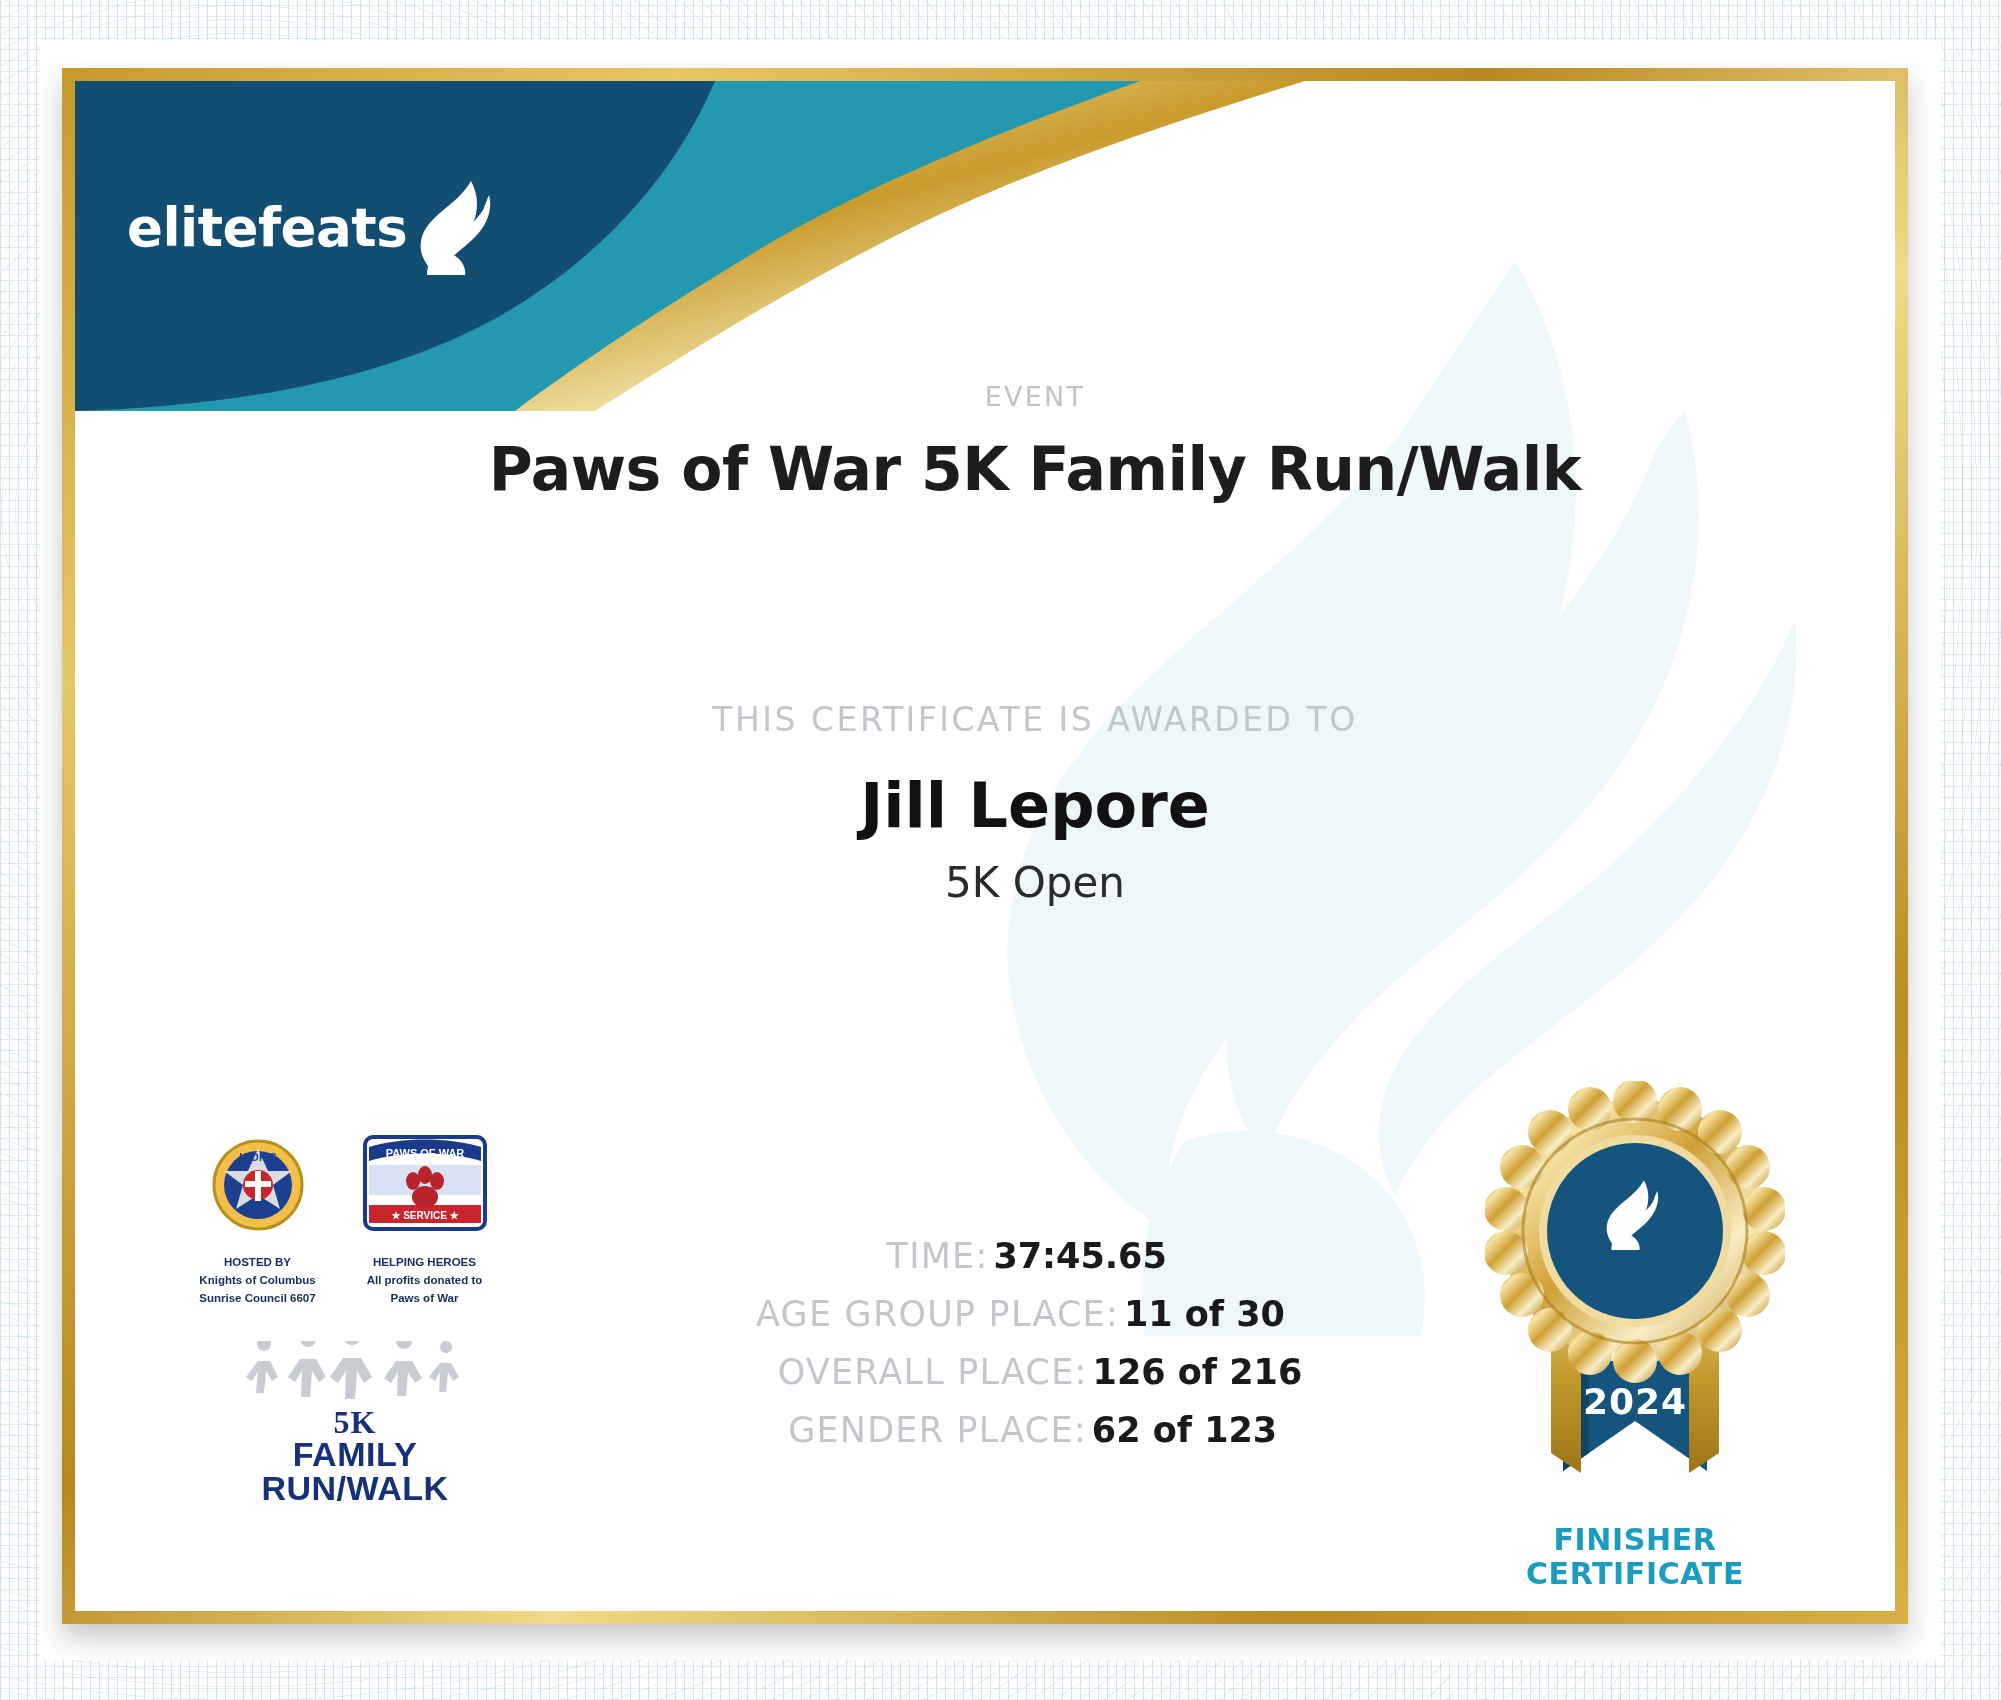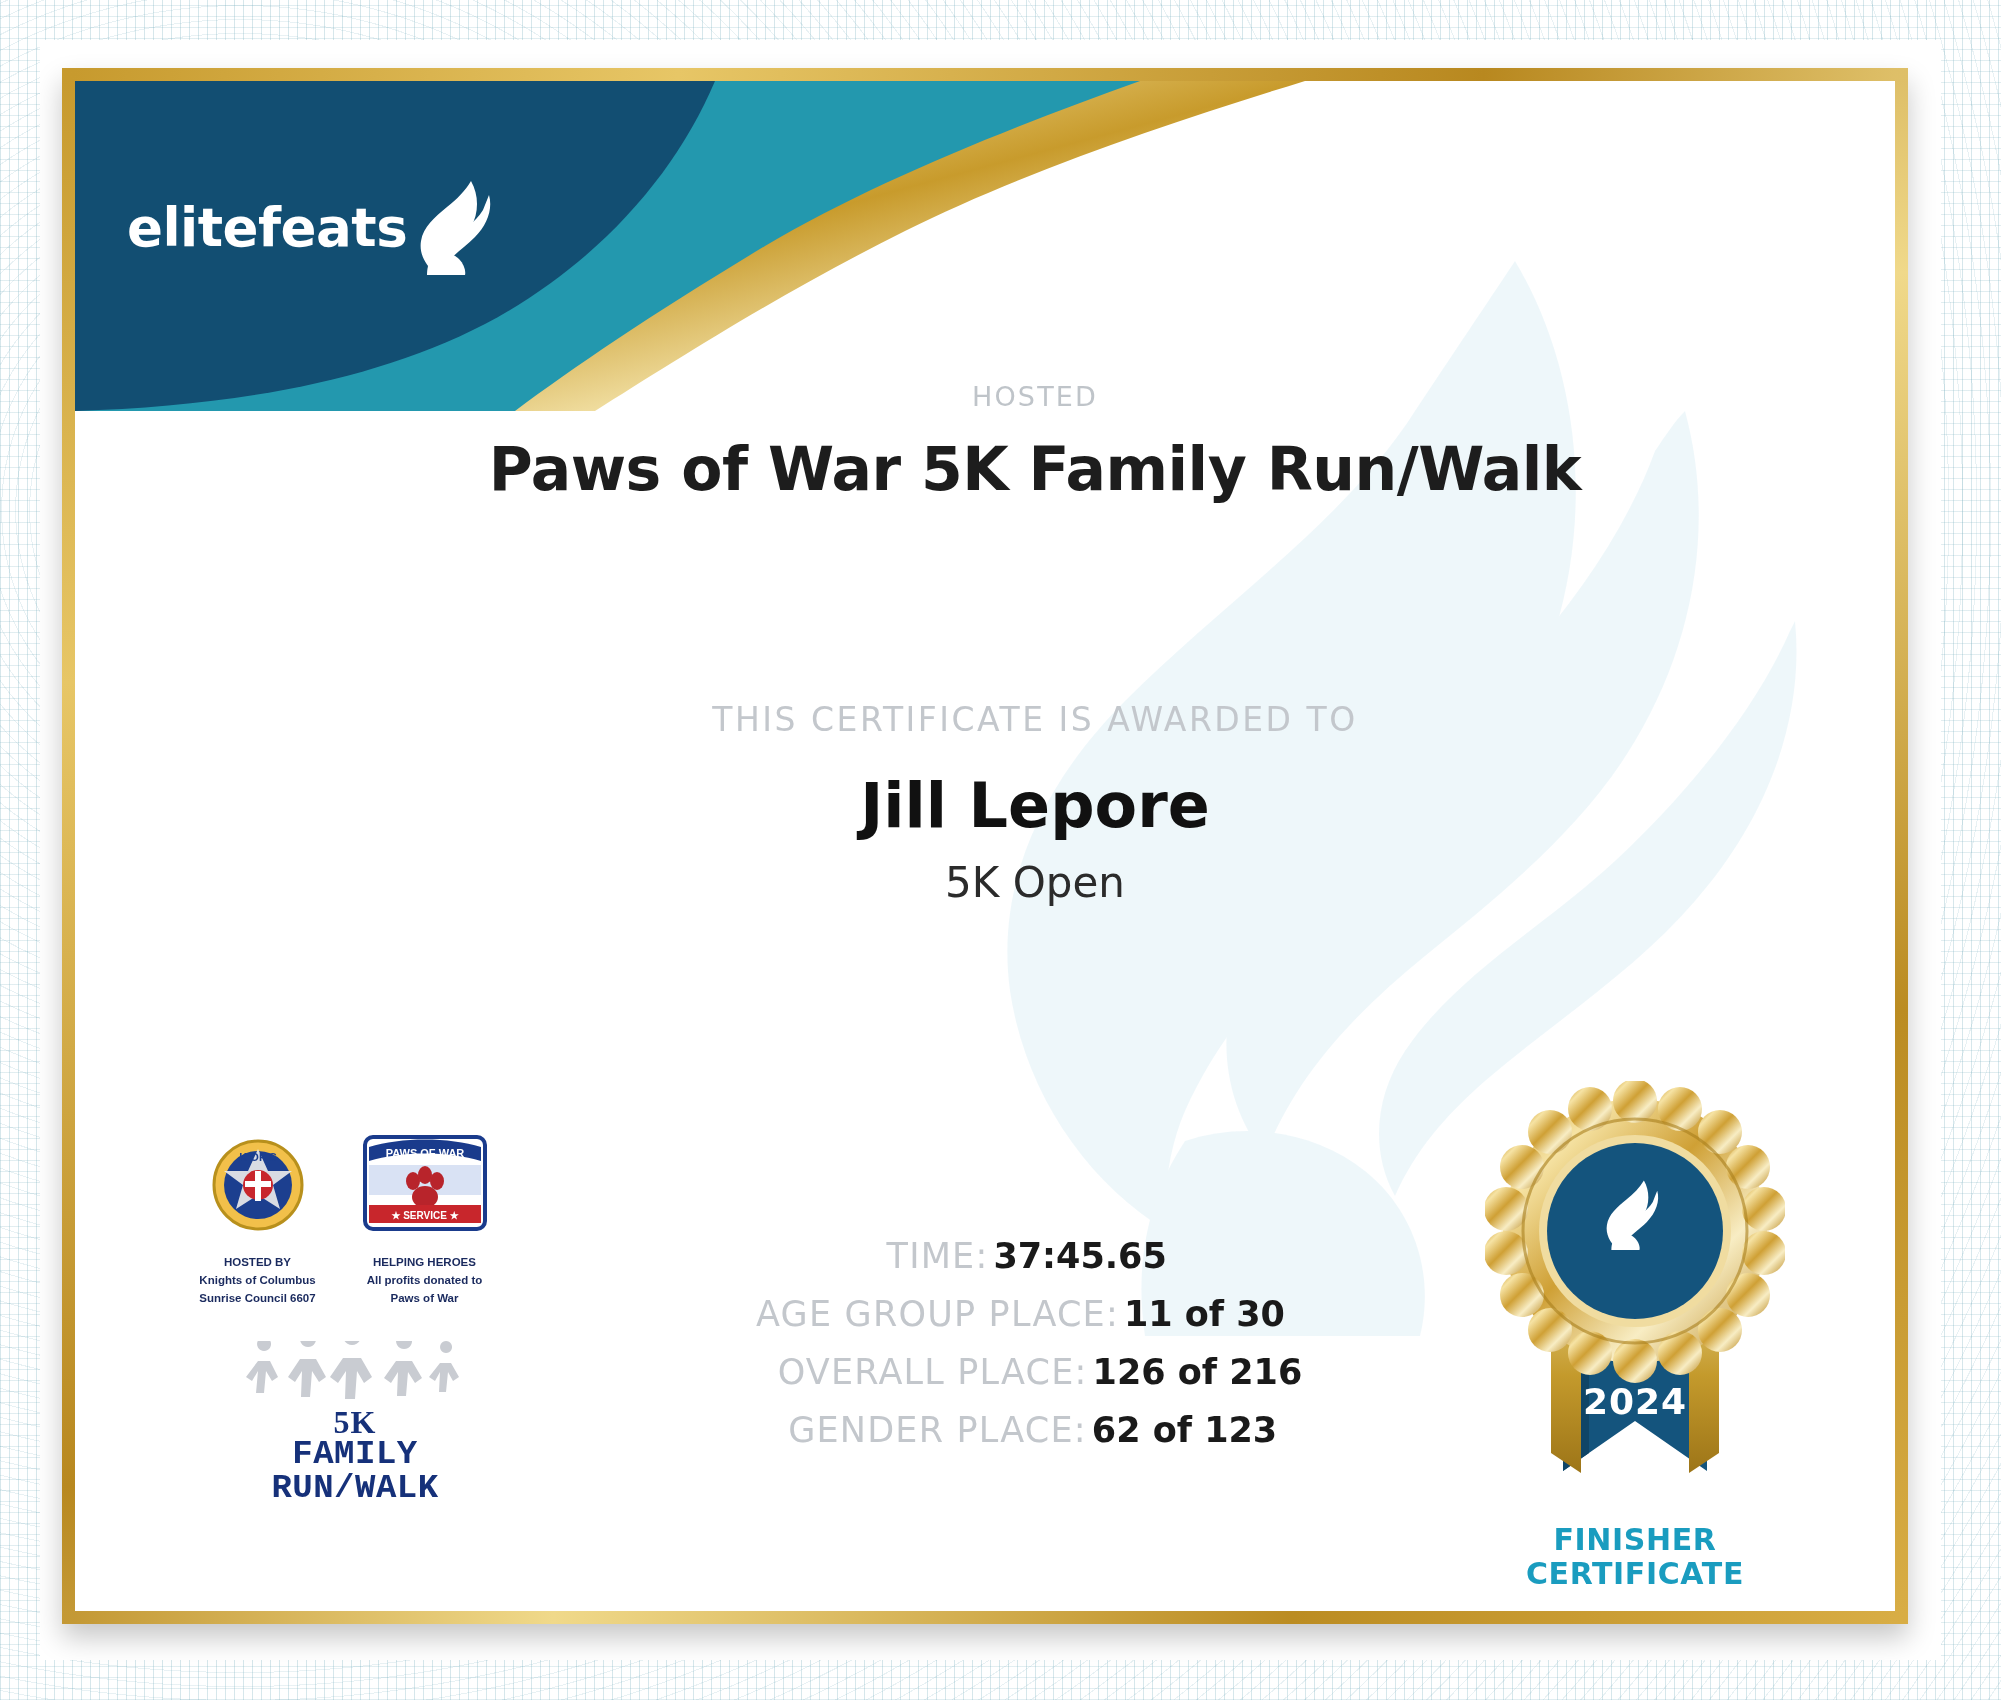--- a/index.html
+++ b/index.html
@@ -216,21 +216,21 @@
     letter-spacing: 1px;
     line-height: 0.95;
     font-family: "Liberation Serif", serif;
   }
   .rw-sub {
     color: #16317a;
     font-size: 34px;
     font-weight: 700;
     letter-spacing: 0.5px;
     line-height: 1;
-    font-family: Liberation Mono, monospace;
+    font-family: Liberation Sans, sans-serif;
   }
 
   
   .medal {
     position: absolute;
     right: 110px;
     top: 1000px;
     width: 300px;
     text-align: center;
   }
@@ -298,21 +298,21 @@
         <svg width="86" height="96" viewBox="0 0 86 96" xmlns="http://www.w3.org/2000/svg">
           <g fill="#ffffff">
             <path d="M58 2 C66 16 66 34 58 48 C52 58 42 66 34 74 C28 80 24 86 22 94 C12 86 6 74 8 62 C10 48 22 38 34 28 C44 20 52 12 58 2 Z"></path>
             <path d="M76 16 C80 30 74 46 62 58 C52 68 40 76 32 86 C30 78 33 70 39 63 C48 52 62 44 70 31 C72 26 74 21 76 16 Z"></path>
             <path d="M22 76 C30 72 40 74 46 80 C51 85 53 92 52 96 L14 96 C14 88 16 81 22 76 Z"></path>
           </g>
         </svg>
       </div>
 
       <div class="center-col">
-        <div class="label-muted">HOSTED</div>
+        <div class="label-muted">EVENT</div>
         <div class="event-title">Paws of War 5K Family Run/Walk</div>
         <div class="awarded-label">THIS CERTIFICATE IS AWARDED TO</div>
         <div class="recipient-name">Jill Lepore</div>
         <div class="recipient-div">5K Open</div>
       </div>
 
       <div class="stats-block">
         <div class="stat-row">
           <span class="stat-key">TIME:</span>
           <span class="stat-val">37:45.65</span>

